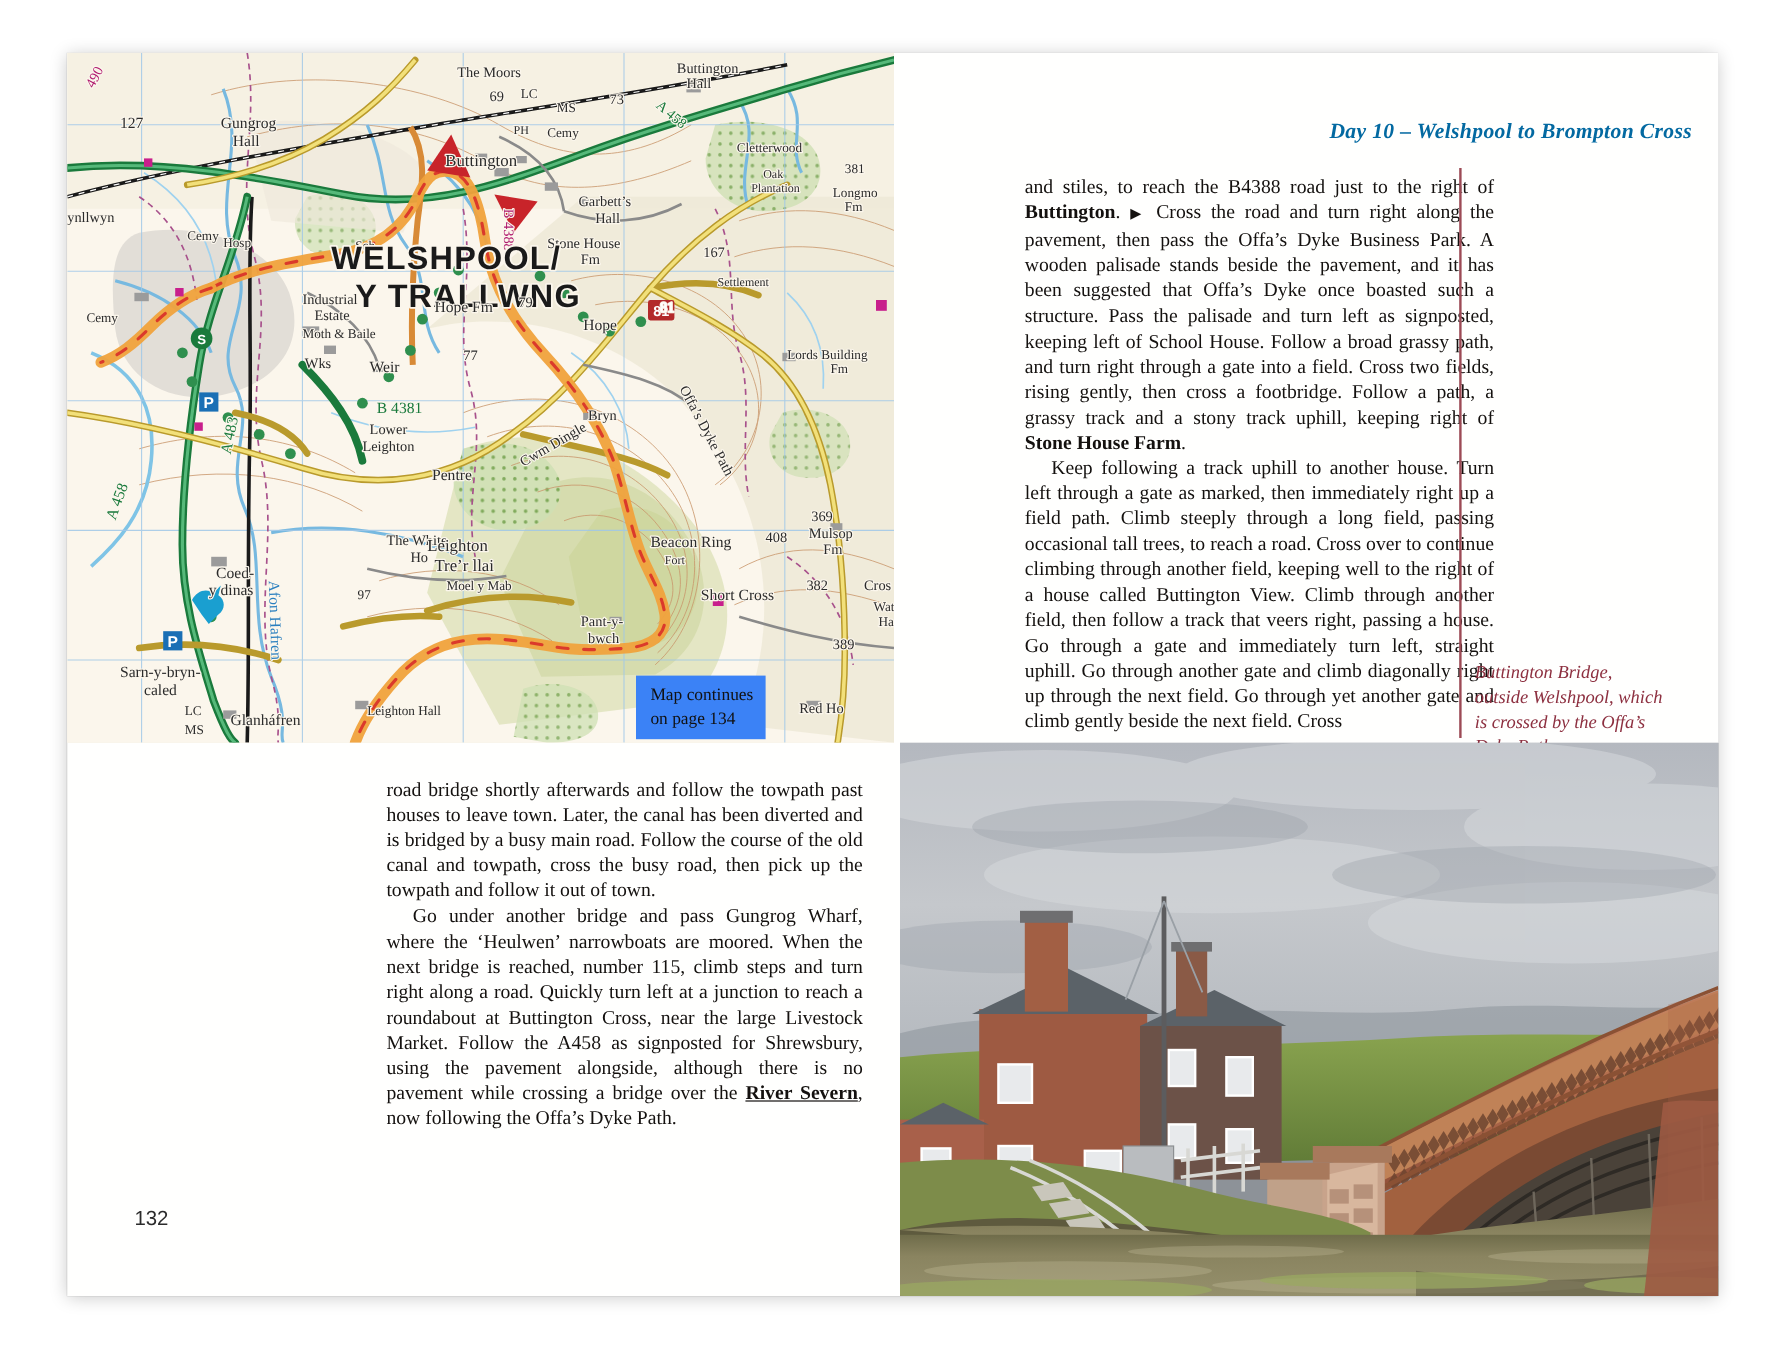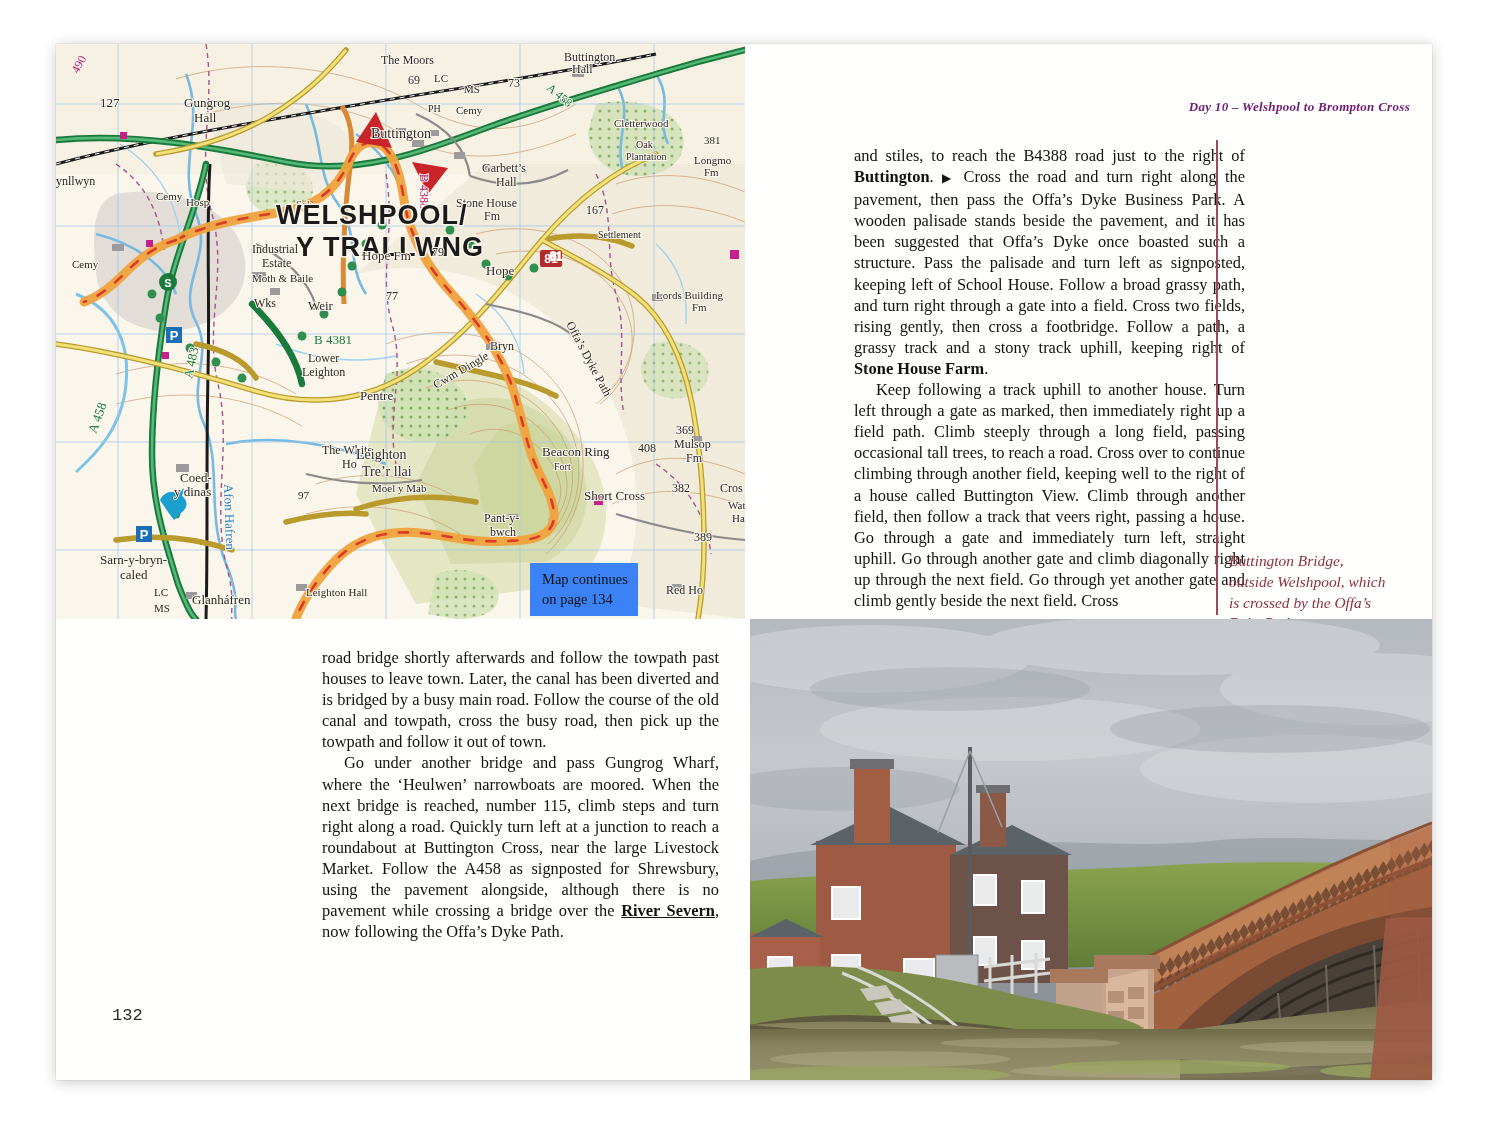--- a/index.html
+++ b/index.html
@@ -30,22 +30,22 @@
     font-family:"Liberation Serif", serif;
     font-size:14.5px;line-height:1.38;color:#111;
     white-space:pre-line;
   }
 
   
   .runhead{
     position:absolute;right:22px;top:55px;
     font-family:"Liberation Serif", serif;
     font-style:italic;font-weight:bold;
-    font-size:13px;letter-spacing:.3px;
-    color:#701a75;white-space:nowrap;
+    font-size:18px;letter-spacing:.3px;
+    color:#0369a1;white-space:nowrap;
   }
 
   
   .colmain{
     position:absolute;left:754px;top:101px;width:391px;
     font-family:"Liberation Serif", serif;
     font-size:16.4px;line-height:21.1px;
     color:#14110f;text-align:justify;
     -webkit-hyphens:none;hyphens:none;margin-left:44px;
   }
@@ -74,21 +74,21 @@
     font-family:"Liberation Serif", serif;
     font-size:16.4px;line-height:21.1px;
     color:#14110f;text-align:justify;hyphens:none;margin-left:44px;
   }
   .colbottom p{margin:0;}
   .colbottom p + p{text-indent:22px;}
   .colbottom b{font-weight:bold;text-decoration:underline;}
 
   .folio{
     position:absolute;left:56px;top:962px;
-    font-family:Liberation Mono, monospace;
+    font-family:Liberation Sans, sans-serif;
     font-size:17px;color:#2b2b2b;
   }
 
   
   .photo{
     position:absolute;left:694px;top:575px;width:682px;height:461px;
     overflow:hidden;background:#8d9298;
   }
   .photo svg{display:block;}
 </style>

